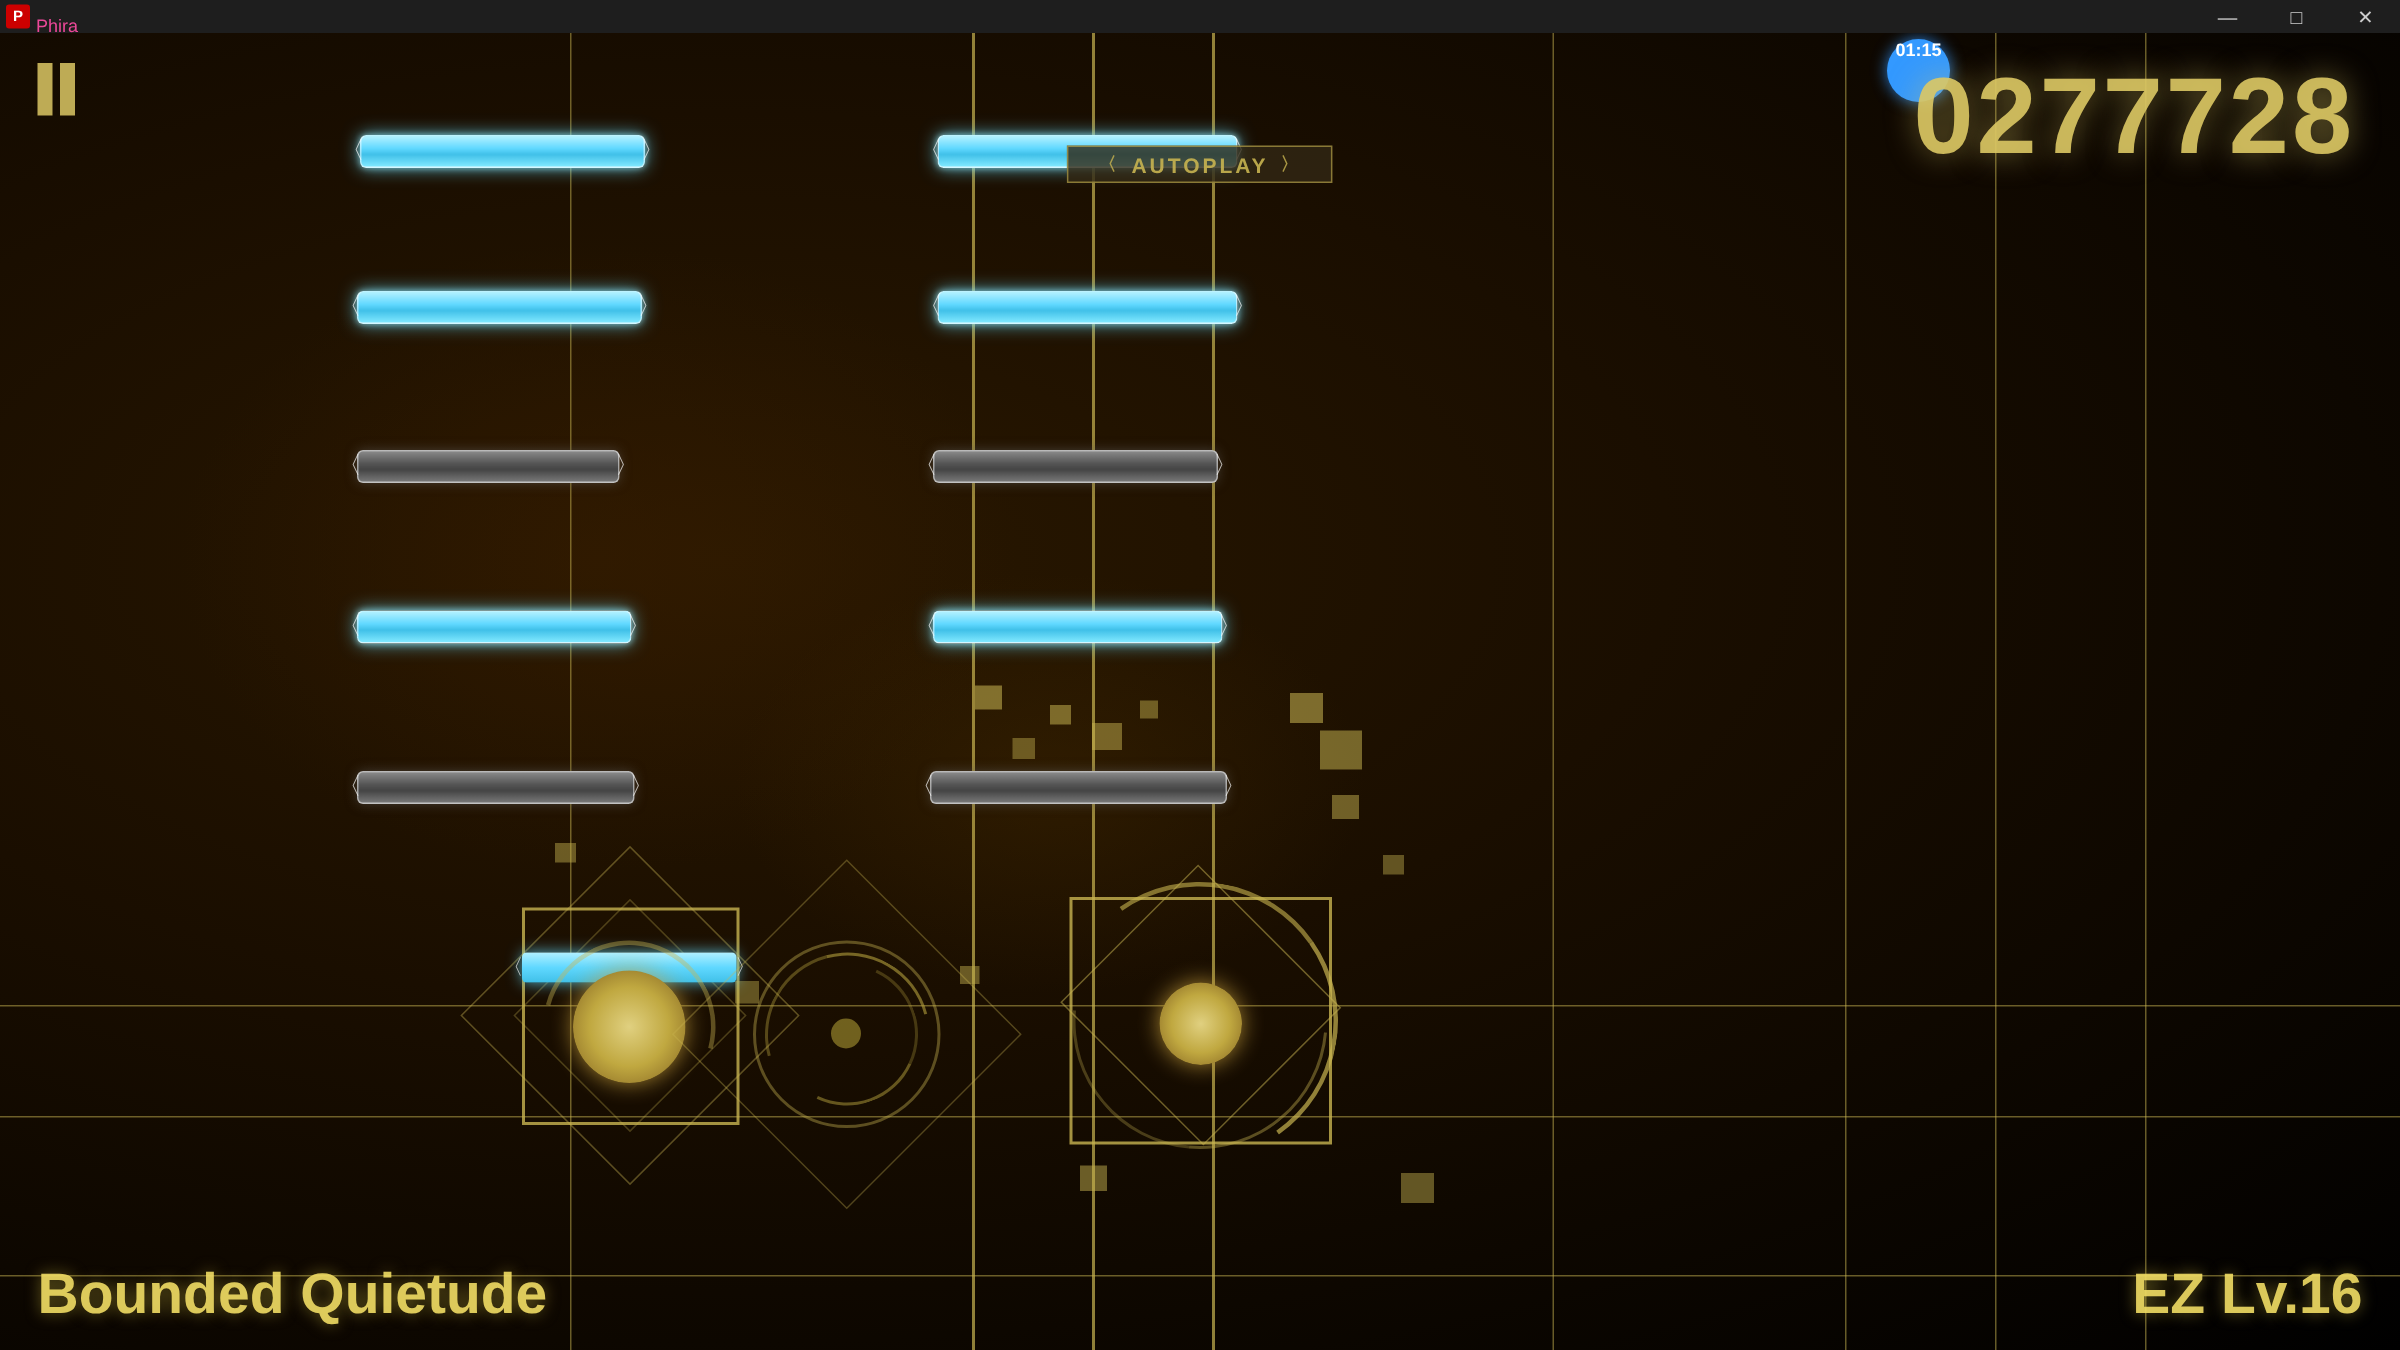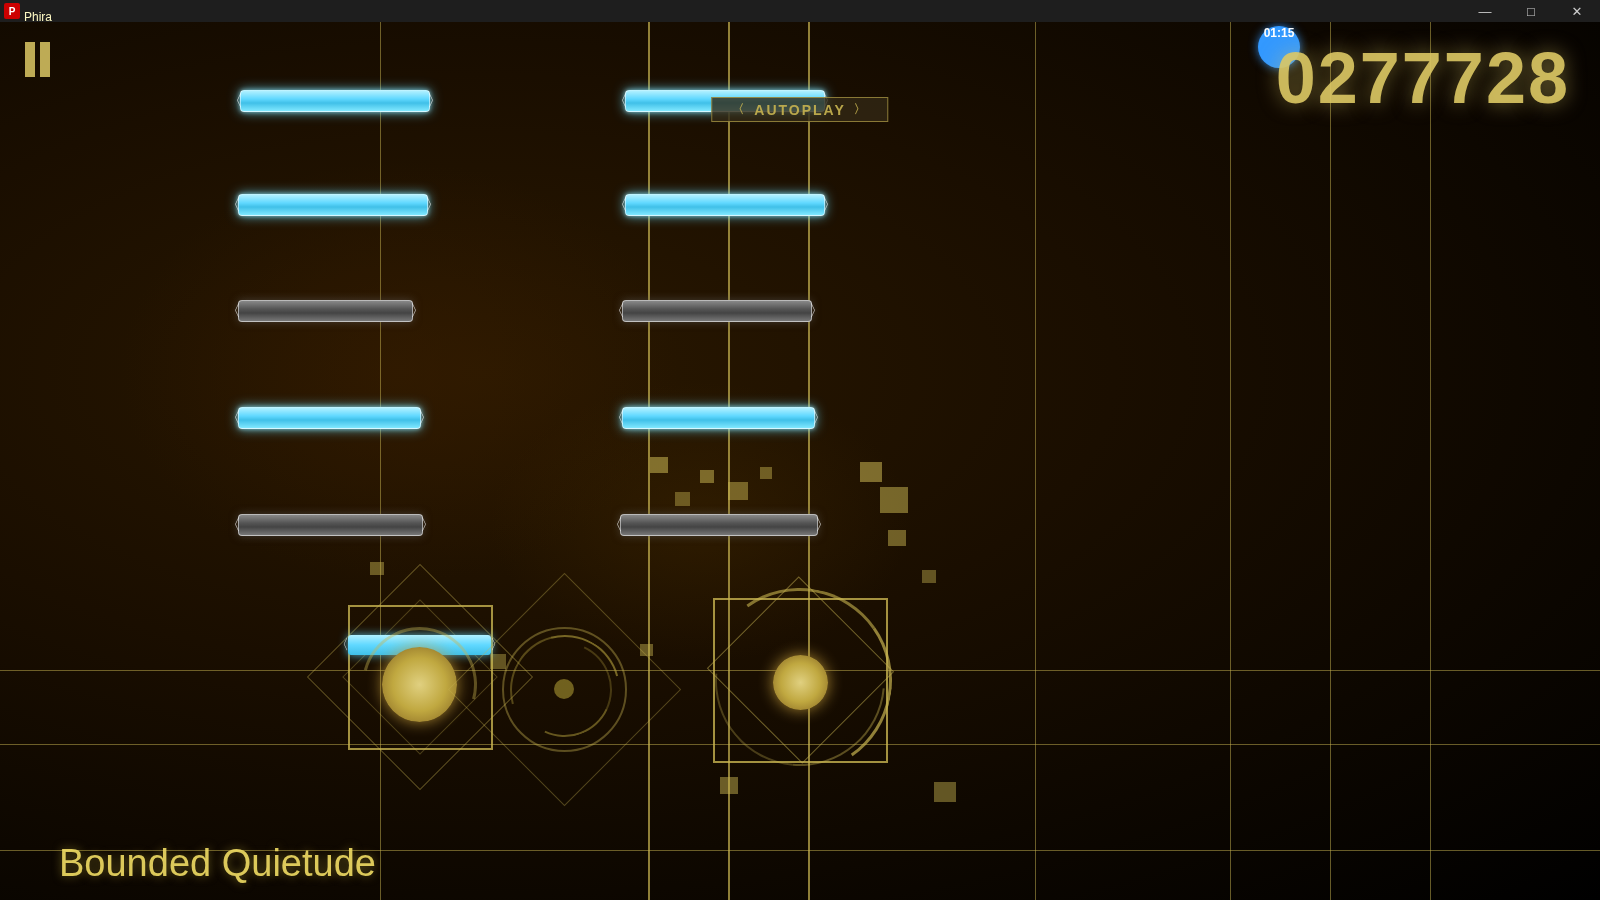--- a/index.html
+++ b/index.html
@@ -25,21 +25,21 @@
     #titlebar-icon {
       width: 16px; height: 16px;
       margin: 0 4px;
       background: #c00;
       border-radius: 2px;
       display: flex; align-items: center; justify-content: center;
       font-size: 10px; color: #fff; font-weight: bold;
     }
     #titlebar-title {
       font-size: 12px;
-      color: #fef9c3;
+      color: #ec4899;
       flex: 1;
       margin-top: 12px;
     }
     #titlebar-controls {
       display: flex;
       align-items: center;
     }
     .titlebar-btn {
       width: 46px; height: 22px;
       display: flex; align-items: center; justify-content: center;
@@ -229,25 +229,24 @@
       right: -13px; top: 50%; transform: translateY(-50%);
       color: rgba(255,255,255,0.7); font-size: 14px;
     }
 
     
     #song-title {
       position: absolute;
       bottom: 15px;
       left: 25px;
       font-size: 38px;
-      font-weight: normal;
+      font-weight: bold;
       color: rgba(240,220,100,0.9);
       text-shadow: 0 0 10px rgba(200,180,60,0.5);
       font-family: 'Arial', sans-serif;
-      margin-left: 34px;
     }
 
     
     #difficulty {
       position: absolute;
       bottom: 15px;
       right: 25px;
       font-size: 38px;
       font-weight: bold;
       color: rgba(240,220,100,0.9);
@@ -379,14 +378,17 @@
   </div>
 
   <div id="score">
     <span>0277728</span>
   </div>
 
   <div id="song-title">
     <span>Bounded Quietude</span>
   </div>
 
+  <div id="difficulty">
+    <span>EZ Lv.16</span>
+  </div>
 
 </div>
 
 </body></html>

